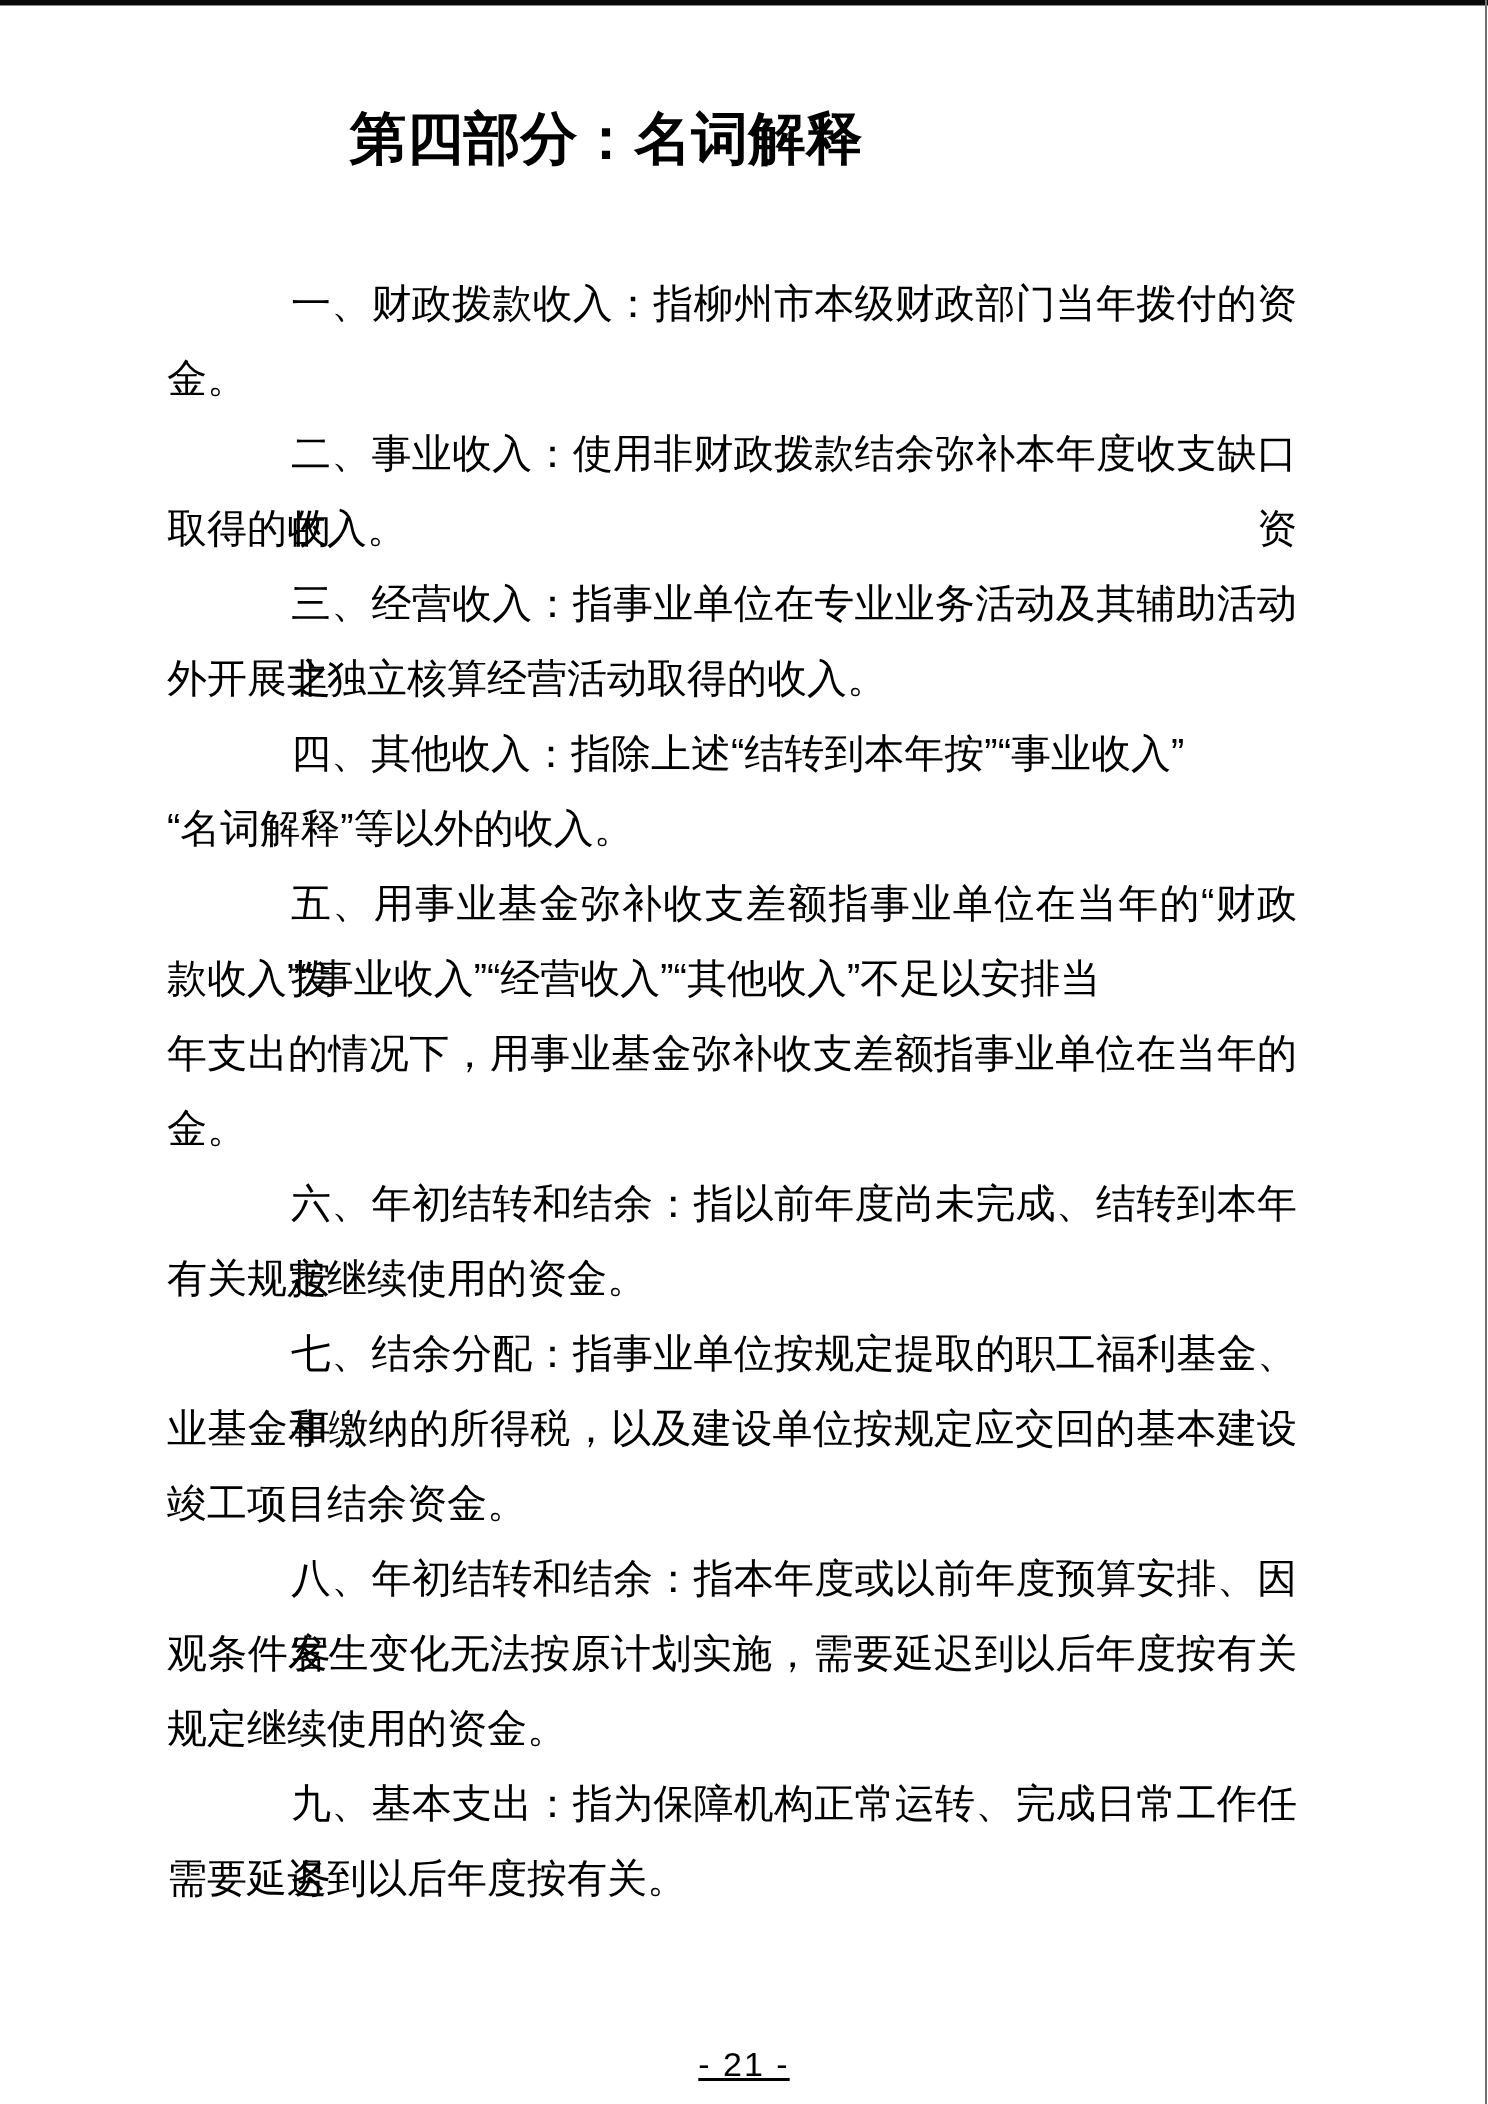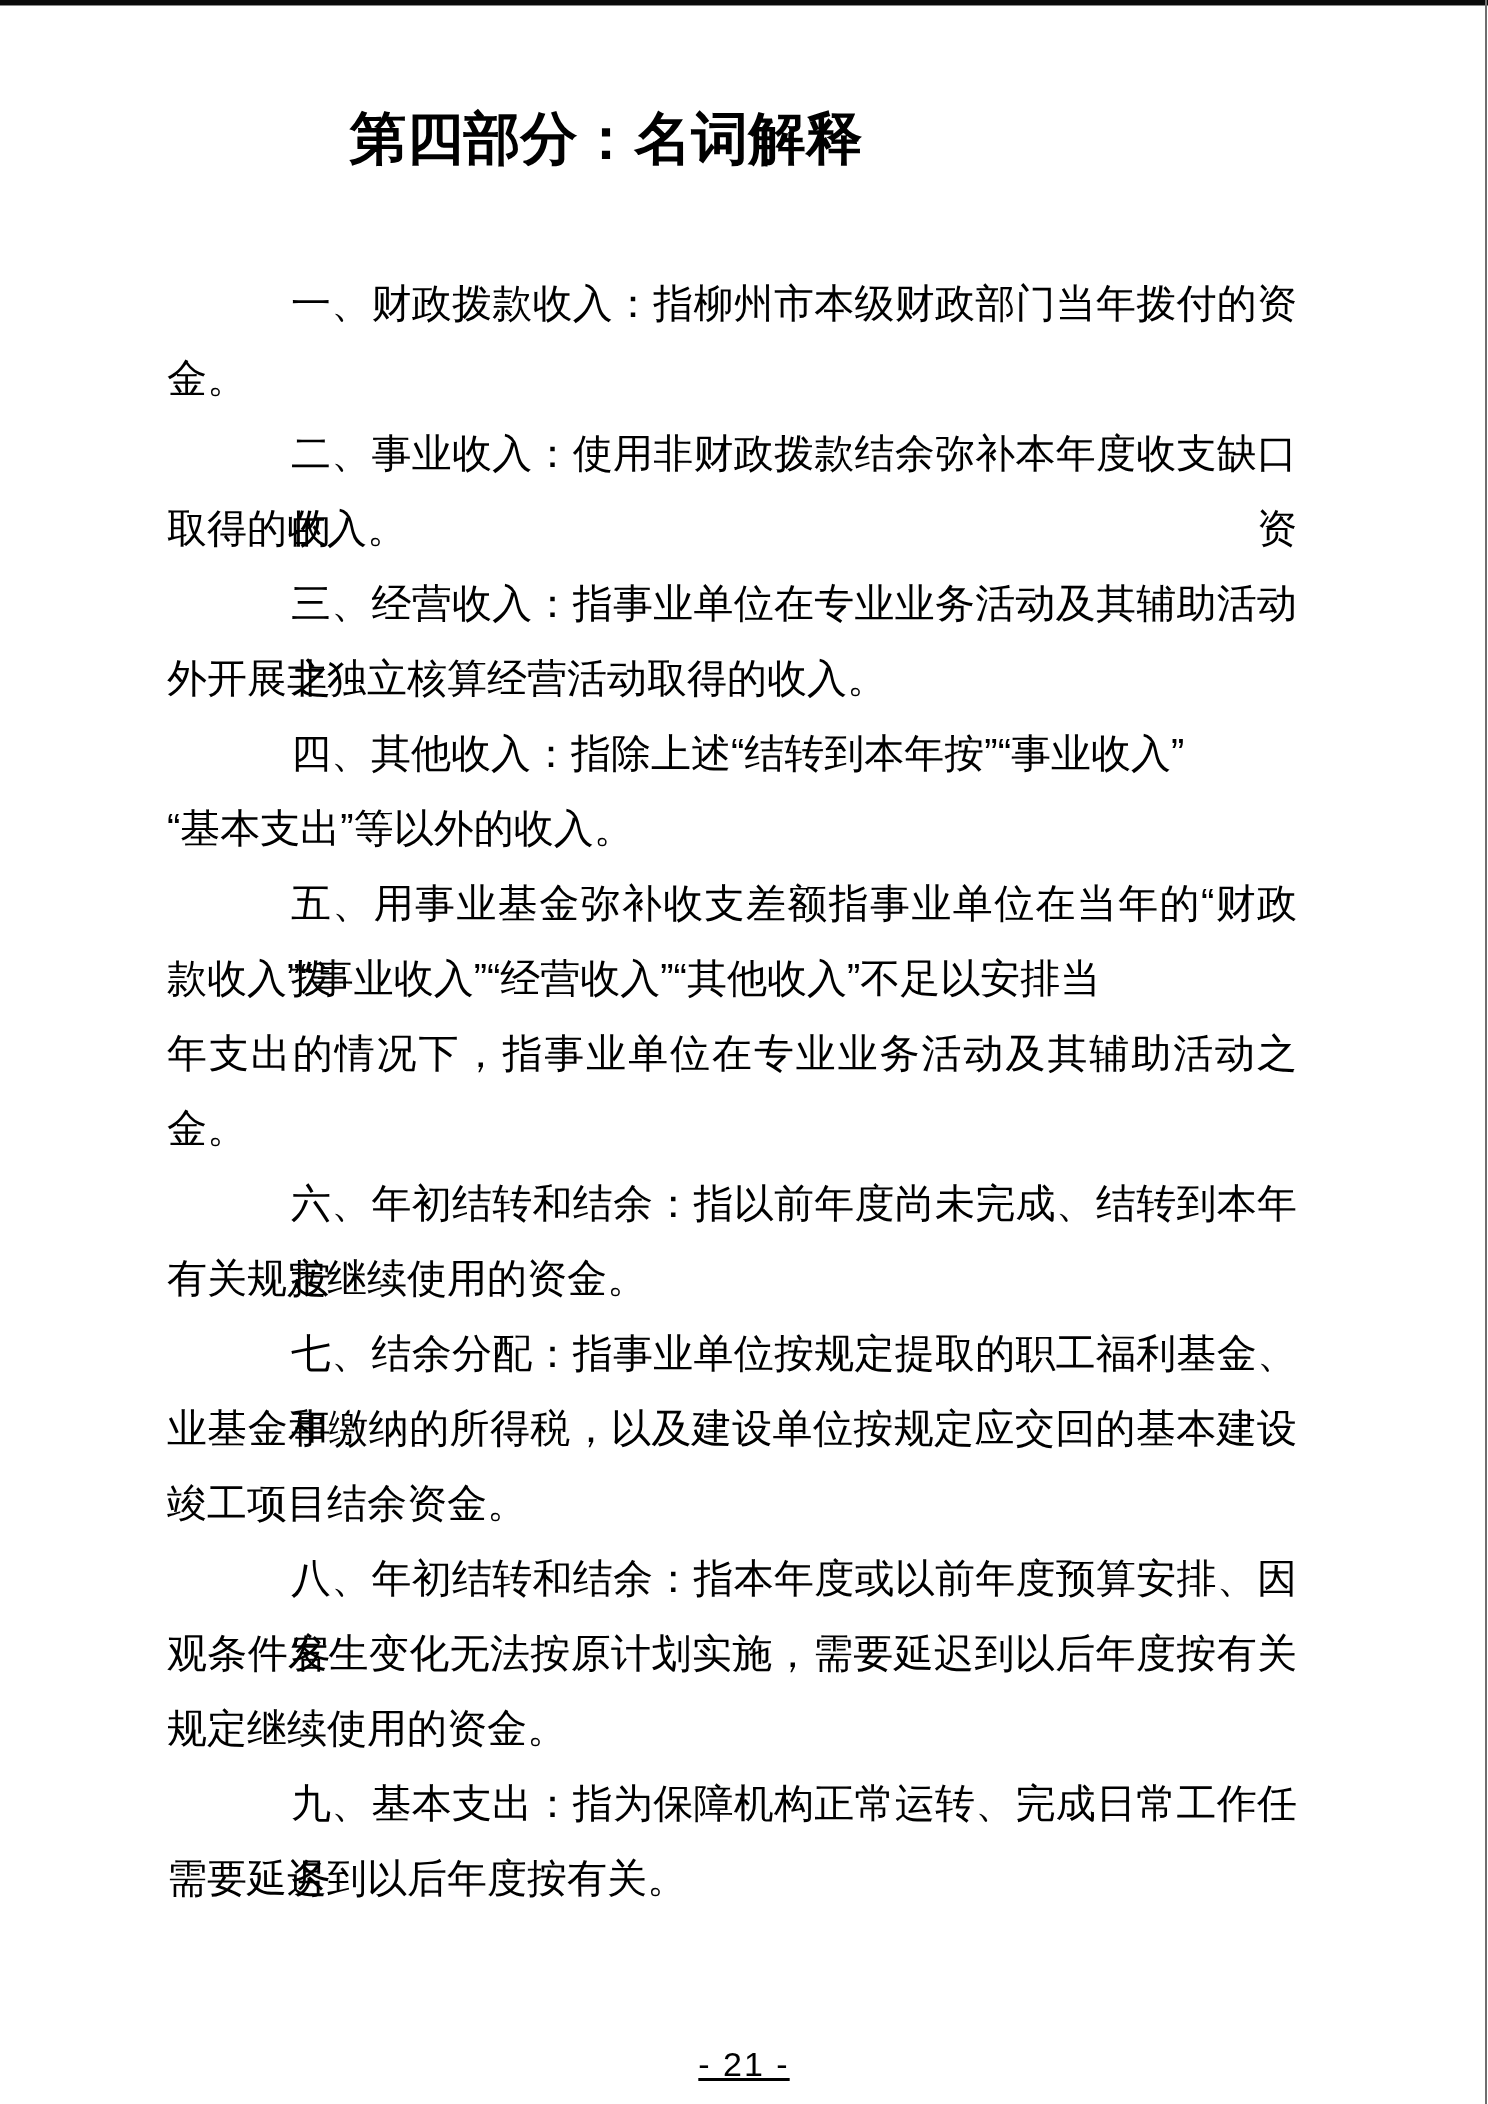--- a/index.html
+++ b/index.html
@@ -102,27 +102,27 @@
       <div class="line">取得的收入。</div>
     </div>
 
     <div class="para">
       <div class="line indent just">三、经营收入：指事业单位在专业业务活动及其辅助活动之</div>
       <div class="line">外开展非独立核算经营活动取得的收入。</div>
     </div>
 
     <div class="para">
       <div class="line indent">四、其他收入：指除上述“结转到本年按”“事业收入”</div>
-      <div class="line">“基本支出”等以外的收入。</div>
+      <div class="line">“名词解释”等以外的收入。</div>
     </div>
 
     <div class="para">
       <div class="line indent just">五、用事业基金弥补收支差额指事业单位在当年的“财政拨</div>
       <div class="line">款收入”“事业收入”“经营收入”“其他收入”不足以安排当</div>
-      <div class="line just">年支出的情况下，指事业单位在专业业务活动及其辅助活动之</div>
+      <div class="line just">年支出的情况下，用事业基金弥补收支差额指事业单位在当年的</div>
       <div class="line">金。</div>
     </div>
 
     <div class="para">
       <div class="line indent just">六、年初结转和结余：指以前年度尚未完成、结转到本年按</div>
       <div class="line">有关规定继续使用的资金。</div>
     </div>
 
     <div class="para">
       <div class="line indent just">七、结余分配：指事业单位按规定提取的职工福利基金、事</div>

